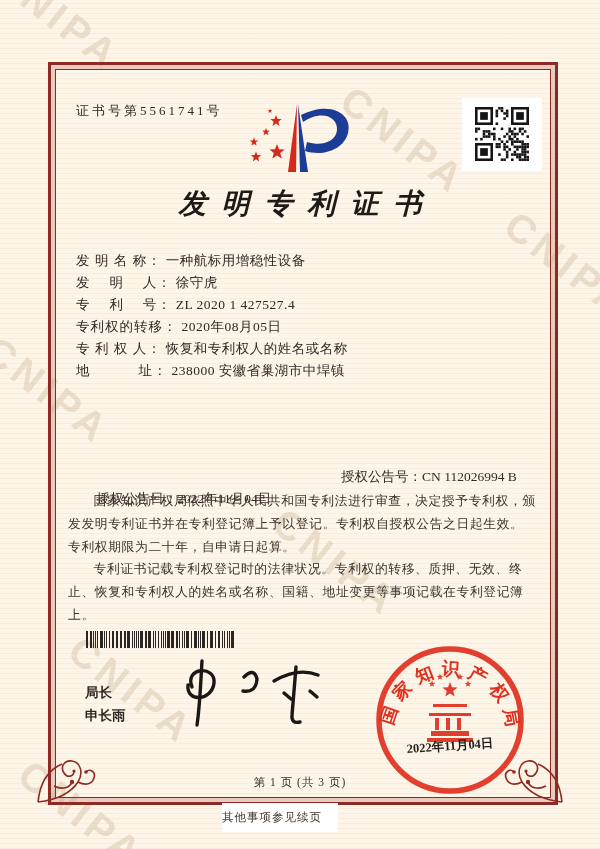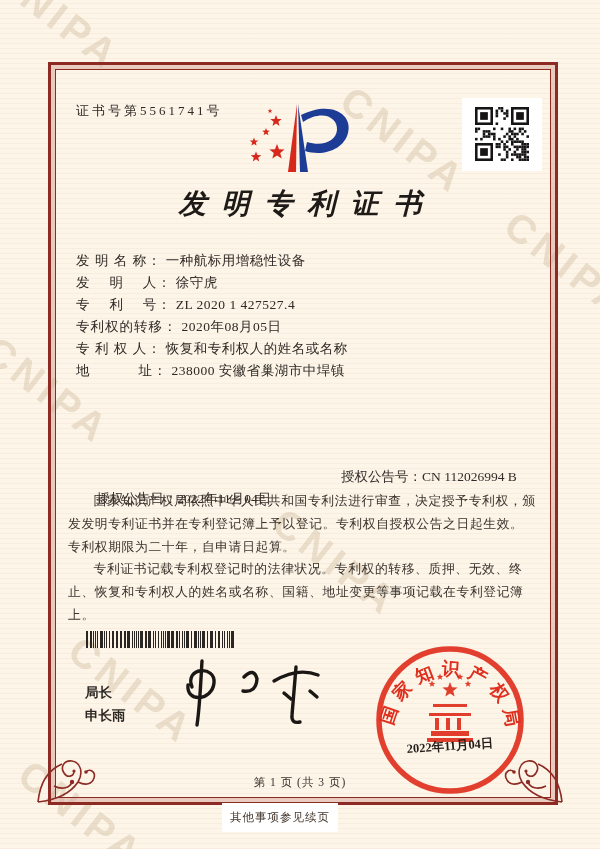--- a/index.html
+++ b/index.html
@@ -51,21 +51,21 @@
   .signer{position:absolute;left:85px;top:681px;
     font-family:"Liberation Sans","DejaVu Sans",sans-serif;
     font-size:13.5px;font-weight:700;color:#2c2723;line-height:23px;}
   .signature{position:absolute;left:162px;top:655px;}
 
   .seal{position:absolute;left:372px;top:642px;z-index:5;}
 
   .page-number{position:absolute;left:0;right:0;top:775px;text-align:center;
     font-size:11.5px;letter-spacing:1px;color:#3a322d;z-index:4;}
   .footer-tab{position:absolute;left:222px;top:803px;width:116px;height:29px;
-    background:#ffffff;text-align:center;line-height:29px;font-size:11.5px;
+    background:#ffffff;line-height:29px;font-size:11.5px;
     letter-spacing:1px;color:#45392f;z-index:4;}
 </style>
 </head>
 <body>
 
 <div class="page">
 
   <div class="wm" style="left:-16px;top:-6px;">CNIPA</div>
   <div class="wm" style="left:330px;top:118px;">CNIPA</div>
   <div class="wm" style="left:494px;top:243px;">CNIPA</div>

